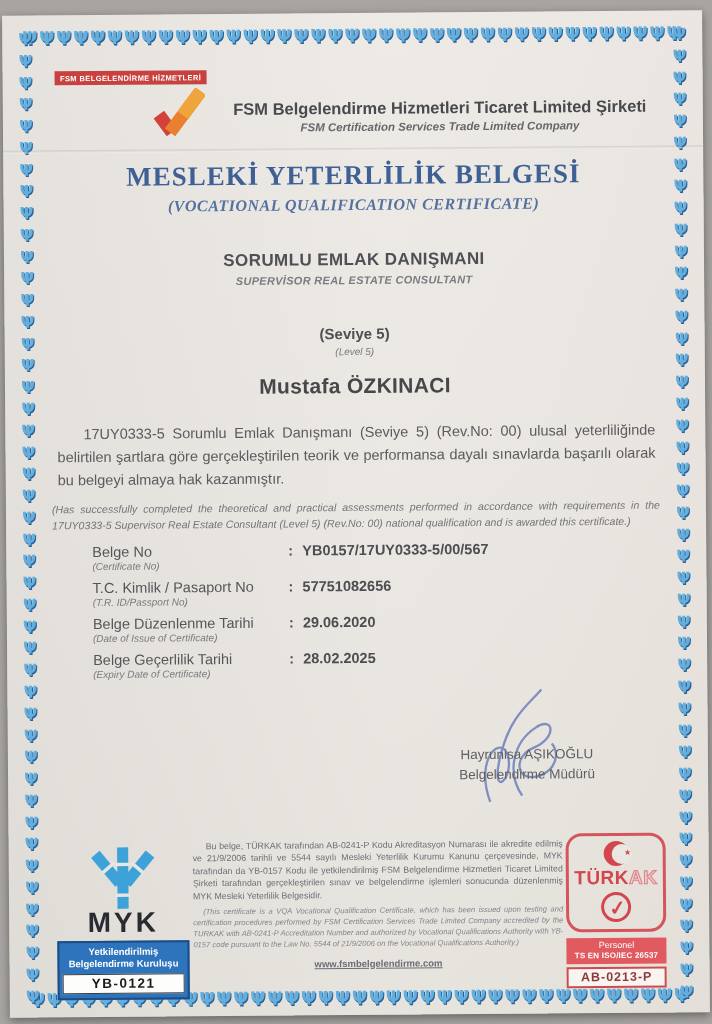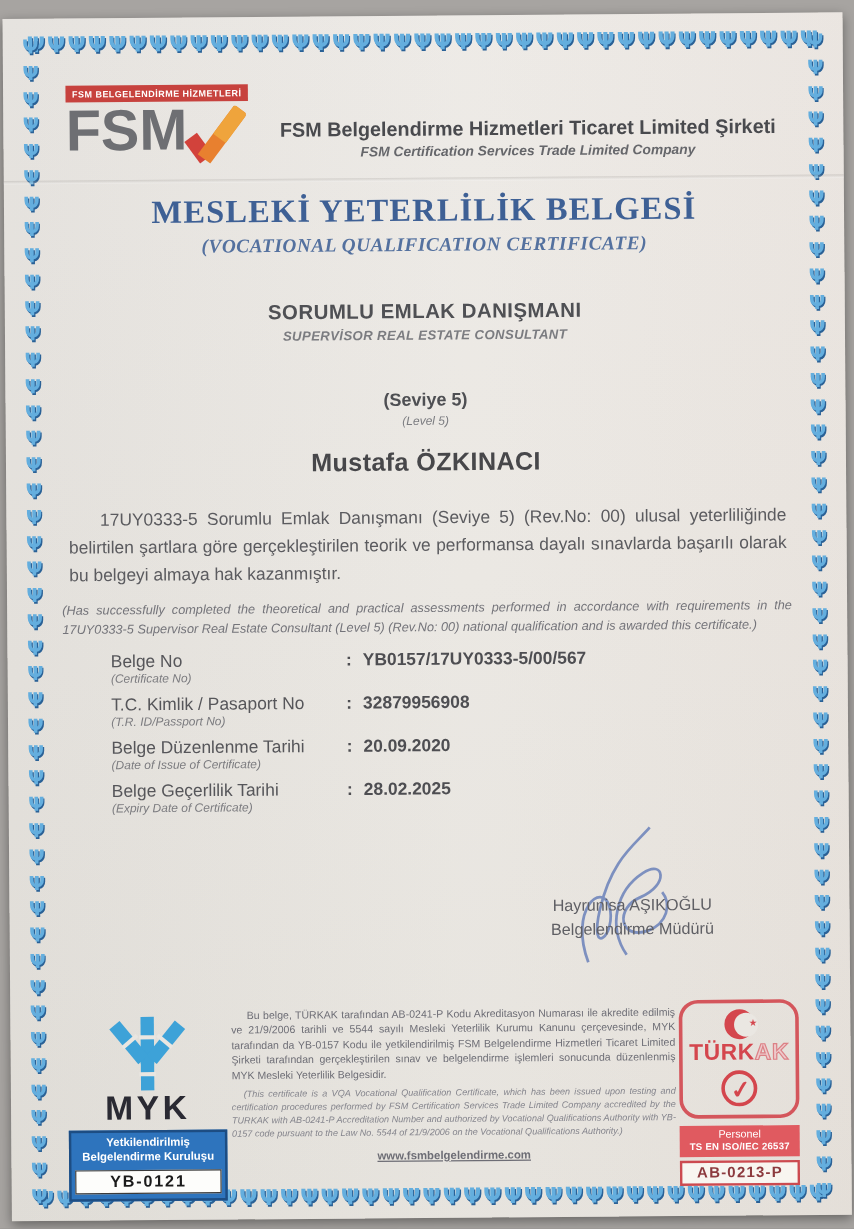--- a/index.html
+++ b/index.html
@@ -272,21 +272,20 @@
         <span class="tg">Ψ</span>
         <span class="tg">Ψ</span>
         <span class="tg">Ψ</span>
         <span class="tg">Ψ</span>
         <span class="tg">Ψ</span>
       </div>
 
     <div class="logo">
       <div class="logo-banner">FSM BELGELENDİRME HİZMETLERİ</div>
       <div class="logo-big">
-        <span>FSM</span>
         <svg class="logo-check" width="52" height="48" viewBox="0 0 52 48">
           <polyline points="6,26 19,44" fill="none" stroke="#d2423b" stroke-width="13"></polyline>
           <polyline points="17,44 48,3" fill="none" stroke="#e8802f" stroke-width="13"></polyline>
           <polyline points="30,27 48,3" fill="none" stroke="#efa43c" stroke-width="13"></polyline>
         </svg>
       </div>
     </div>
     <div class="company">
       <div class="company-tr">FSM Belgelendirme Hizmetleri Ticaret Limited Şirketi</div>
       <div class="company-en">FSM Certification Services Trade Limited Company</div>
@@ -310,28 +309,28 @@
           <div class="flabel">Belge No</div>
           <div class="fsub">(Certificate No)</div>
         </div>
         <div class="fval"><span class="colon">:</span><span>YB0157/17UY0333-5/00/567</span></div>
       </div>
       <div class="frow">
         <div>
           <div class="flabel">T.C. Kimlik / Pasaport No</div>
           <div class="fsub">(T.R. ID/Passport No)</div>
         </div>
-        <div class="fval"><span class="colon">:</span><span>32879956908</span></div>
+        <div class="fval"><span class="colon">:</span><span>57751082656</span></div>
       </div>
       <div class="frow">
         <div>
           <div class="flabel">Belge Düzenlenme Tarihi</div>
           <div class="fsub">(Date of Issue of Certificate)</div>
         </div>
-        <div class="fval"><span class="colon">:</span><span>20.09.2020</span></div>
+        <div class="fval"><span class="colon">:</span><span>29.06.2020</span></div>
       </div>
       <div class="frow">
         <div>
           <div class="flabel">Belge Geçerlilik Tarihi</div>
           <div class="fsub">(Expiry Date of Certificate)</div>
         </div>
         <div class="fval"><span class="colon">:</span><span>28.02.2025</span></div>
       </div>
     </div>
 

